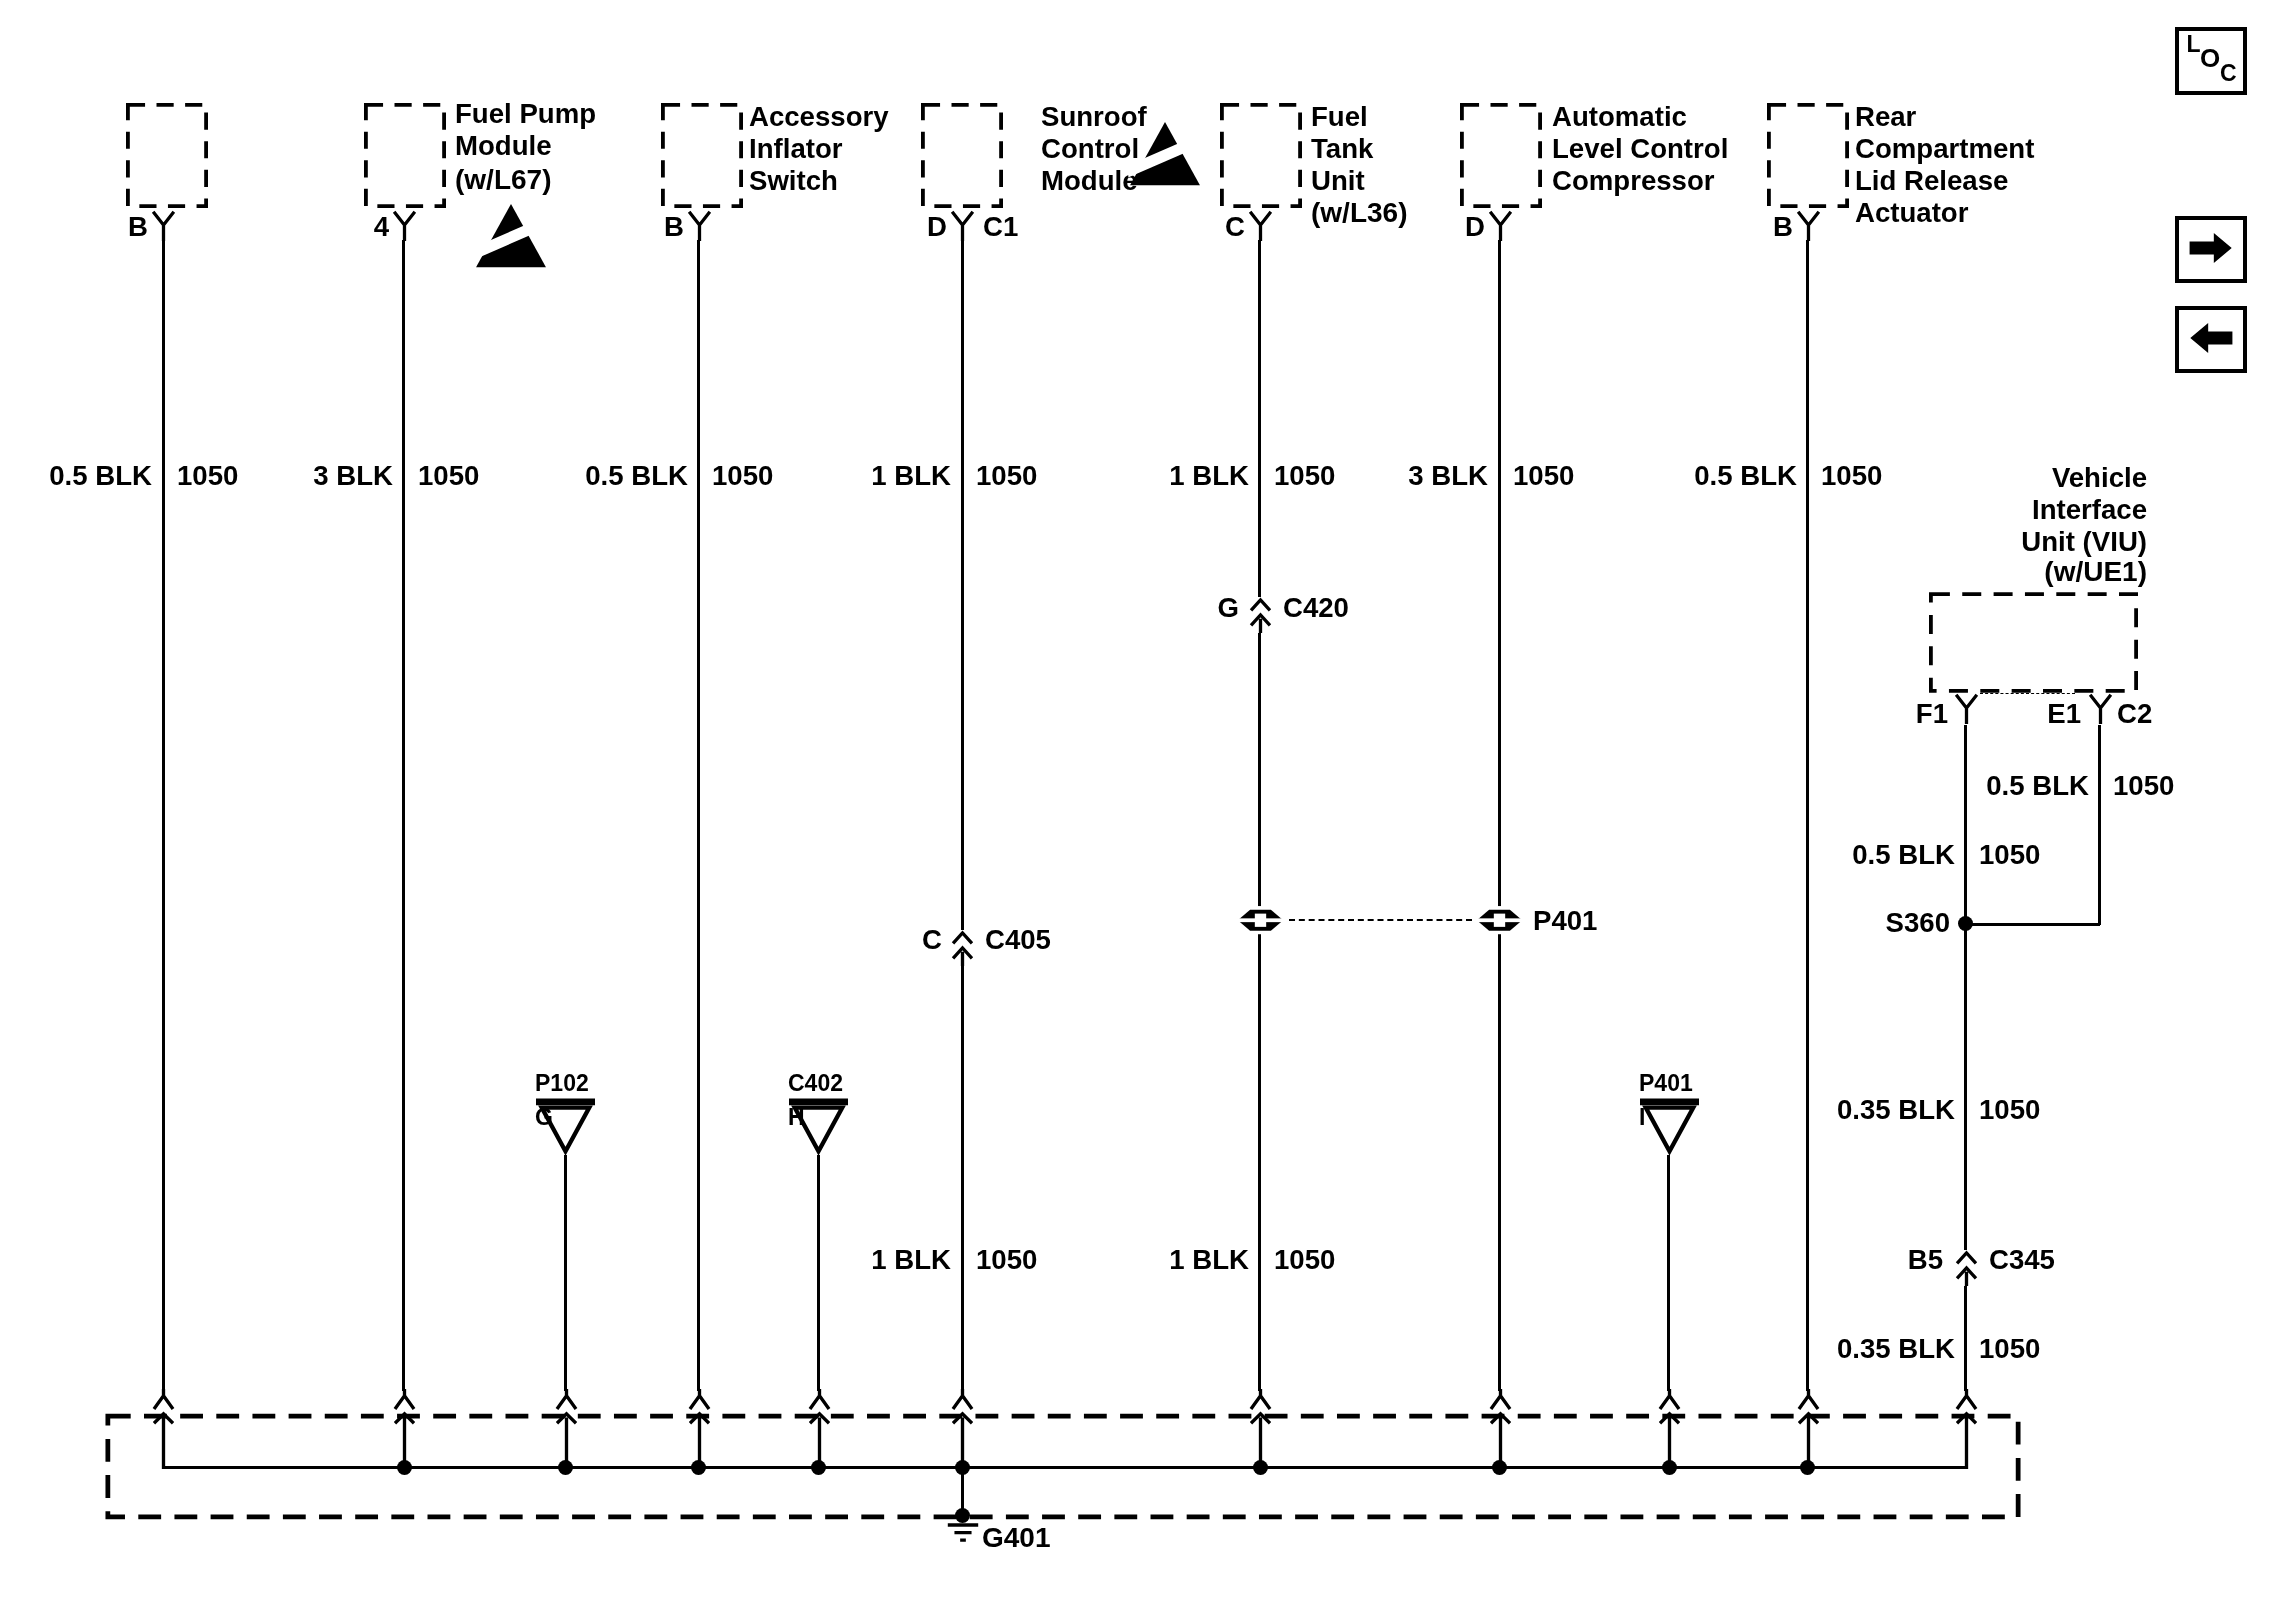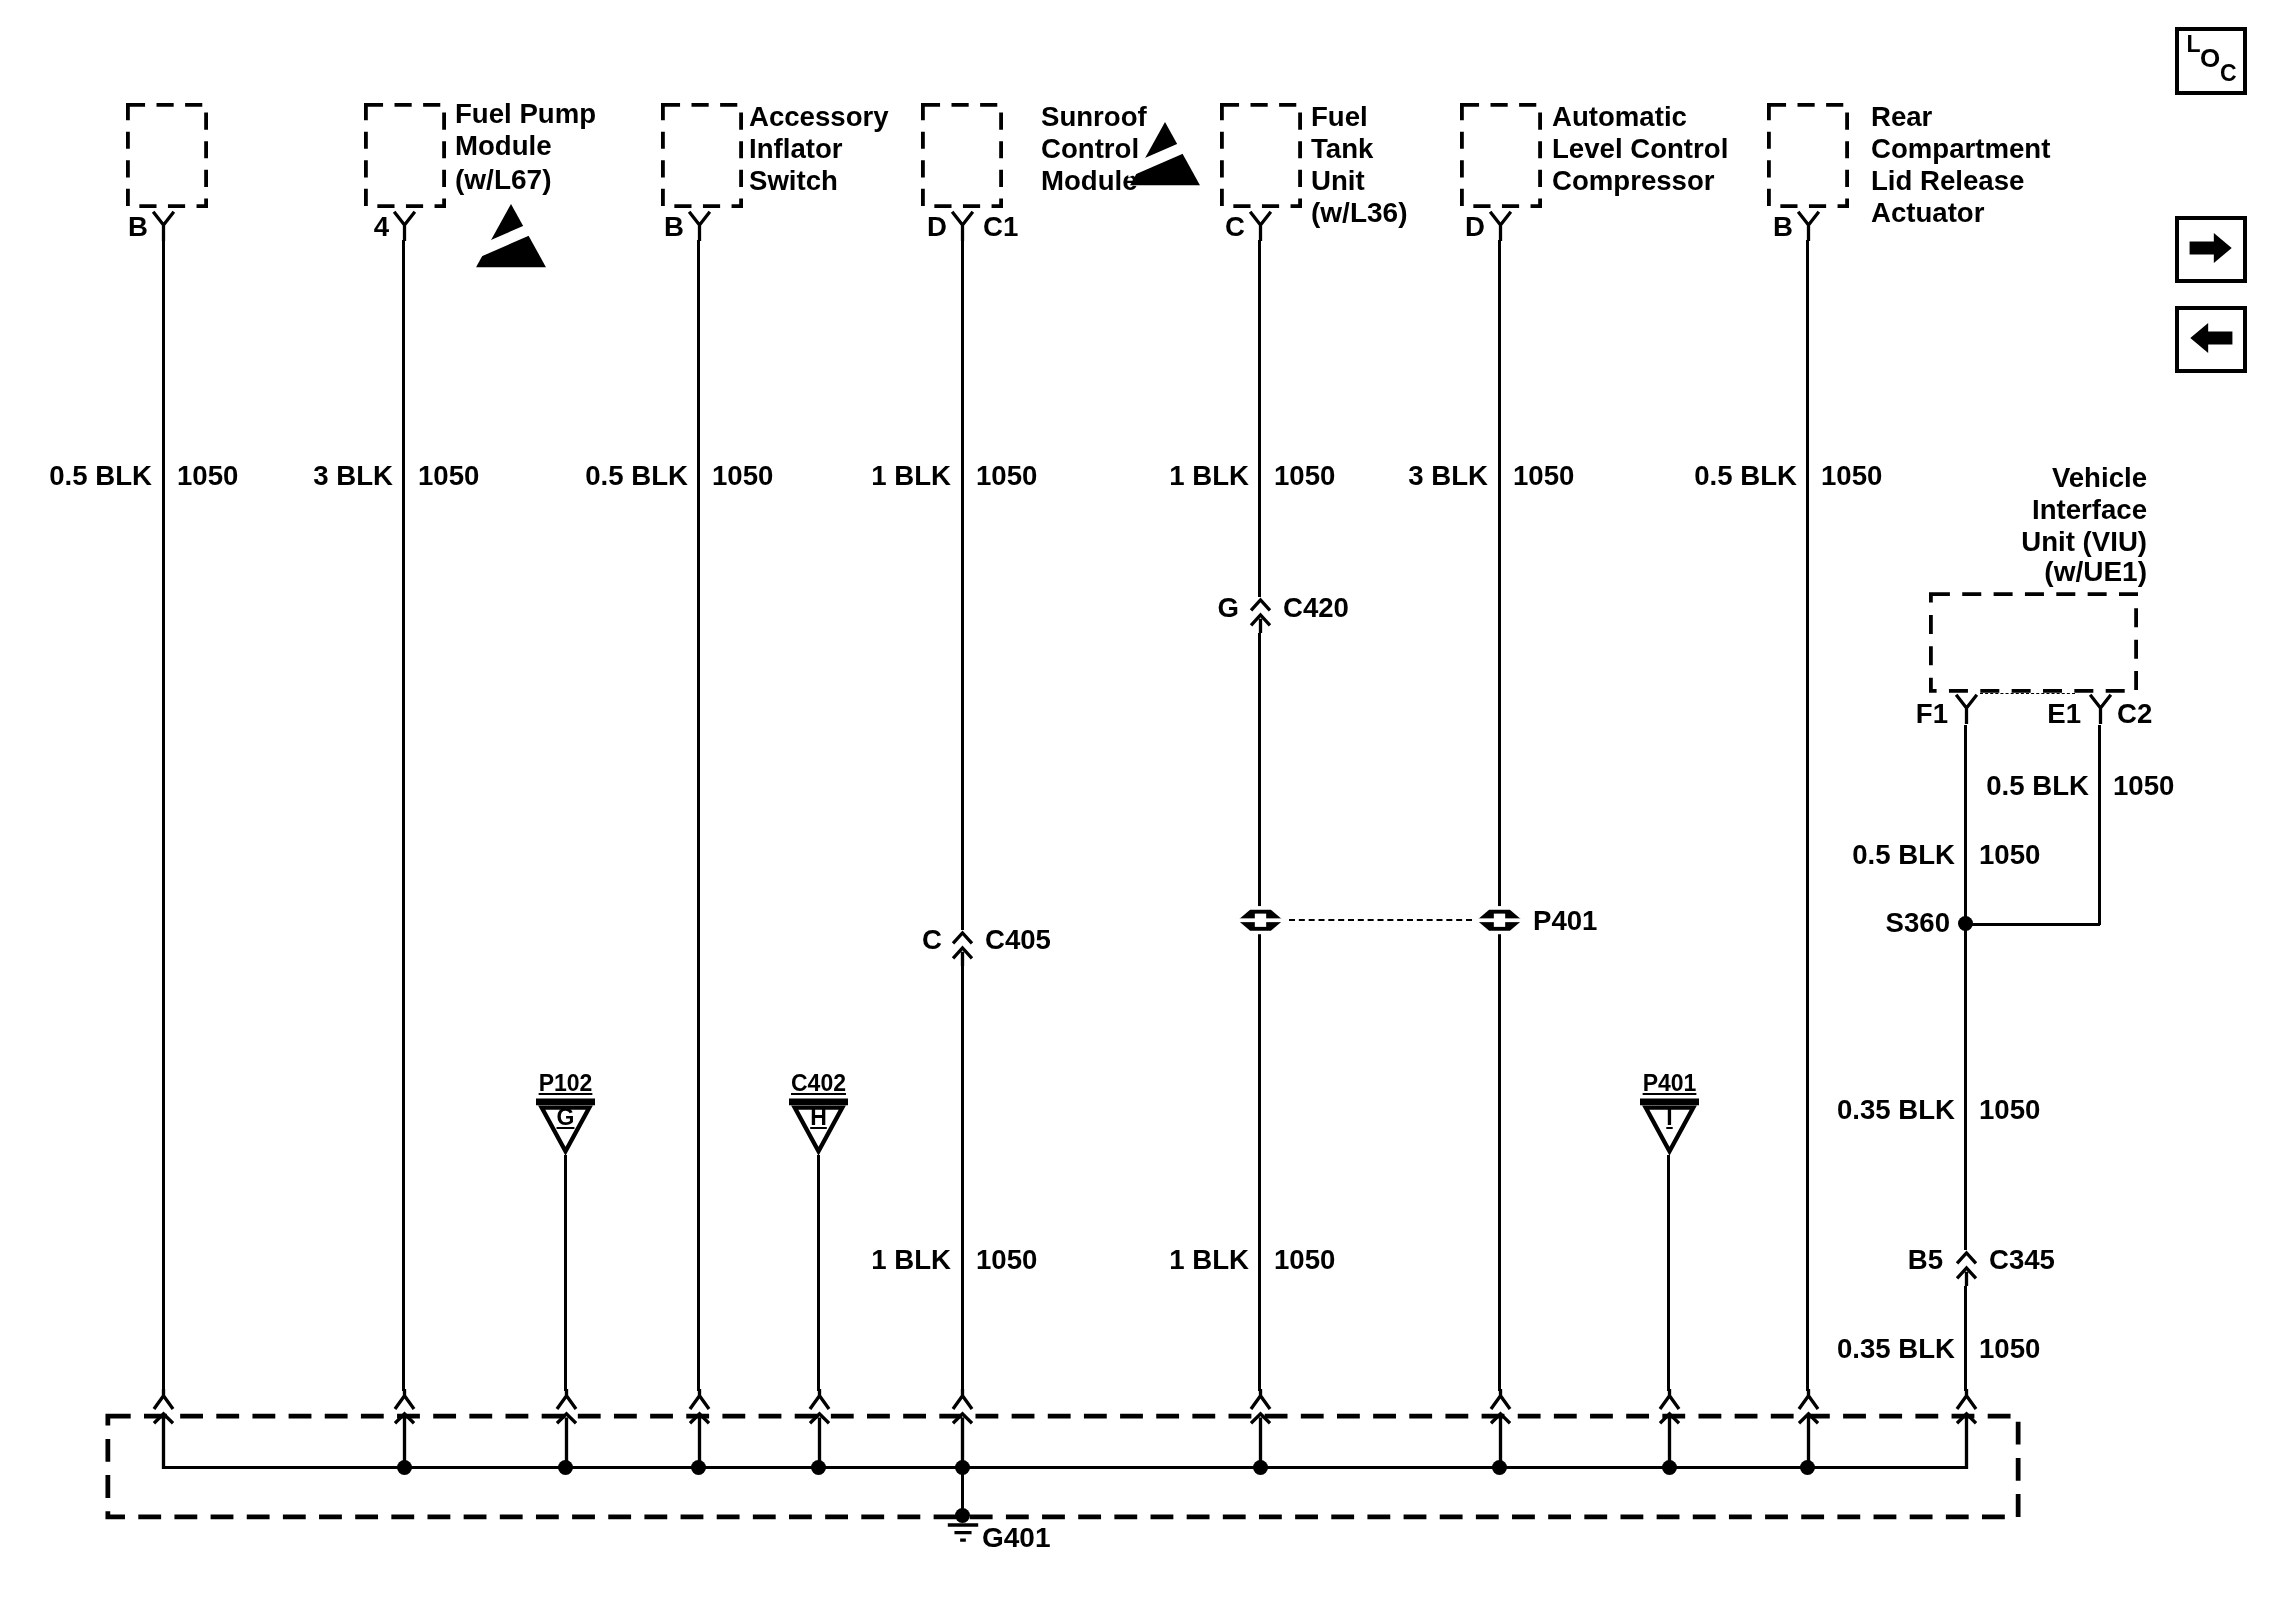--- a/index.html
+++ b/index.html
@@ -8,21 +8,21 @@
   .t{position:absolute;font-weight:bold;font-size:27.6px;line-height:32px;white-space:pre-line;}
   .tr{transform:translateX(-100%);text-align:right;}
   .sub{font-size:28px;line-height:25px;}
   .small{font-size:23px;line-height:25px;}
   .wire{position:absolute;width:2.9px;background:#000;}
   .hwire{position:absolute;height:2.9px;background:#000;}
   .dot{position:absolute;width:15px;height:15px;border-radius:50%;background:#000;}
   .dash-h{position:absolute;border-top:2.9px dashed #000;}
   .abs{position:absolute;}
   .btn{position:absolute;width:72px;border:4.8px solid #000;background:#fff;box-sizing:border-box;}
-  .ctr{text-align:center;text-decoration:underline;}
+  .ctr{text-align:left;}
   svg{display:block;}
 </style>
 </head>
 <body>
 
 <div id="page">
 
   <svg width="0" height="0" style="position:absolute">
     <defs>
       <symbol id="cbox" viewBox="0 0 86 110">
@@ -112,21 +112,21 @@
   <div class="t" style="left:1008px;top:101px;margin-left:33px;">Sunroof
 Control
 Module</div>
   <div class="t" style="left:1311px;top:101px;">Fuel
 Tank
 Unit</div>
   <div class="t sub" style="left:1311px;top:200px;">(w/L36)</div>
   <div class="t" style="left:1552px;top:101px;">Automatic
 Level Control
 Compressor</div>
-  <div class="t" style="left:1855px;top:101px;margin-left:16px;">Rear
+  <div class="t" style="left:1855px;top:101px;">Rear
 Compartment
 Lid Release
 Actuator</div>
 
   <svg class="abs" style="left:474px;top:202px;" width="74" height="68" viewBox="0 0 78 72">
       <use href="#esd"></use>
     </svg>
   <svg class="abs" style="left:1128px;top:120px;" width="74" height="68" viewBox="0 0 78 72">
       <use href="#esd"></use>
     </svg>

